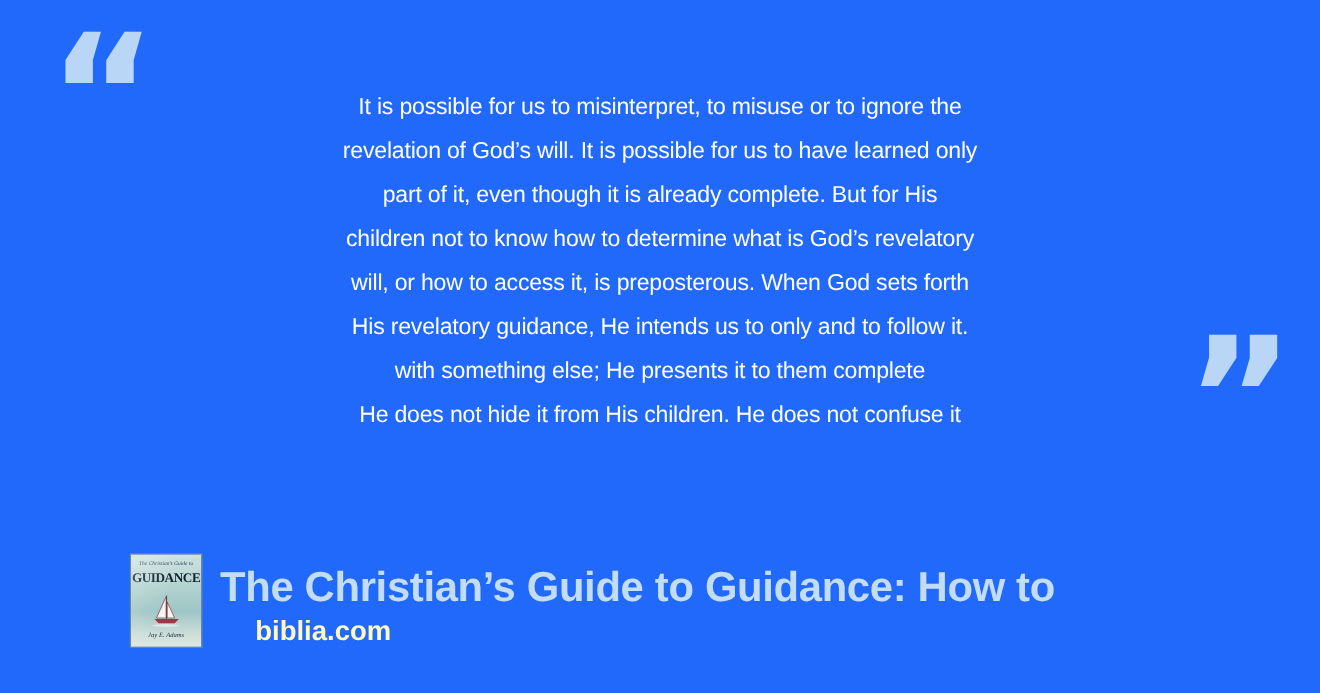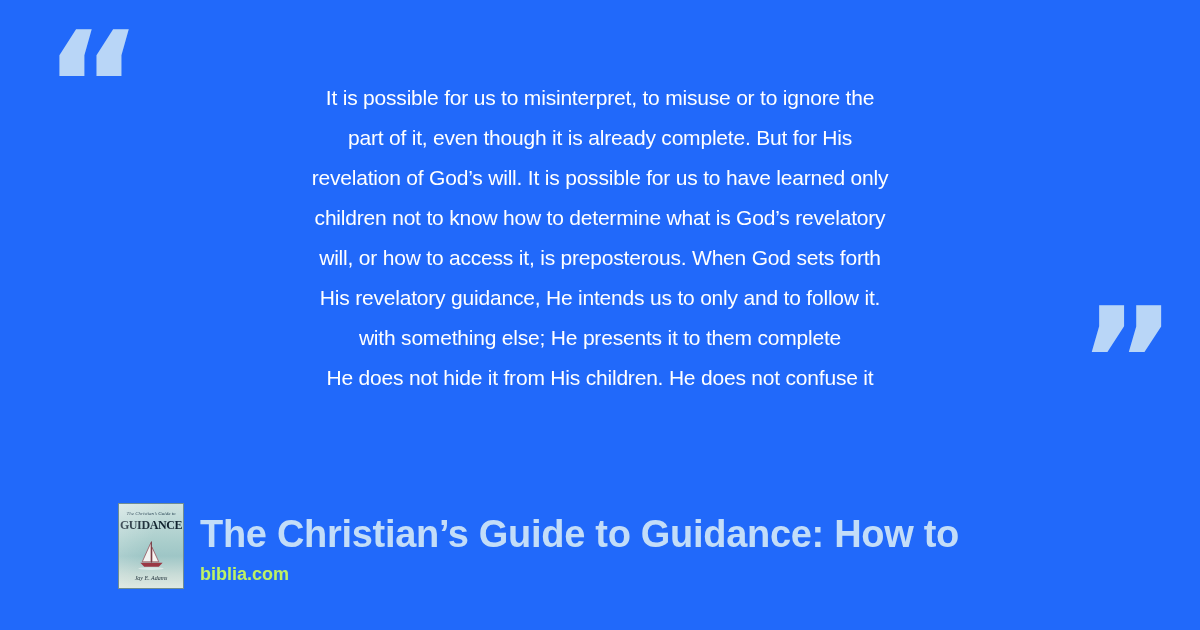--- a/index.html
+++ b/index.html
@@ -146,40 +146,41 @@
   #book-title {
     color: #c3ddf8;
     font-family: "Liberation Sans", sans-serif;
     font-weight: 700;
     font-size: 38px;
     line-height: 46px;
     letter-spacing: -0.3px;
     white-space: nowrap;
   }
   #site-name {
-    color: #bef264;
-    font-family: "Liberation Sans", sans-serif;
-    font-weight: 700;
-    font-size: 18px;
+    color: #fef9c3;
+    font-family: "Liberation Sans", sans-serif;
+    font-weight: 700;
+    font-size: 25px;
     line-height: 30px;
     margin-top: 2px;
     white-space: nowrap;
+    margin-left: 32px;
   }
 </style>
 </head>
 <body>
 
 <div id="card">
 
   <span id="quote-open" class="quote-mark">“</span>
 
   <div id="quote-block">
     <div class="quote-line">It is possible for us to misinterpret, to misuse or to ignore the</div>
+    <div class="quote-line">revelation of God’s will. It is possible for us to have learned only</div>
     <div class="quote-line">part of it, even though it is already complete. But for His</div>
-    <div class="quote-line">revelation of God’s will. It is possible for us to have learned only</div>
     <div class="quote-line">children not to know how to determine what is God’s revelatory</div>
     <div class="quote-line">will, or how to access it, is preposterous. When God sets forth</div>
     <div class="quote-line">His revelatory guidance, He intends us to only and to follow it.</div>
     <div class="quote-line">with something else; He presents it to them complete</div>
     <div class="quote-line">He does not hide it from His children. He does not confuse it</div>
   </div>
 
   <span id="quote-close" class="quote-mark">”</span>
 
   <div id="footer">

